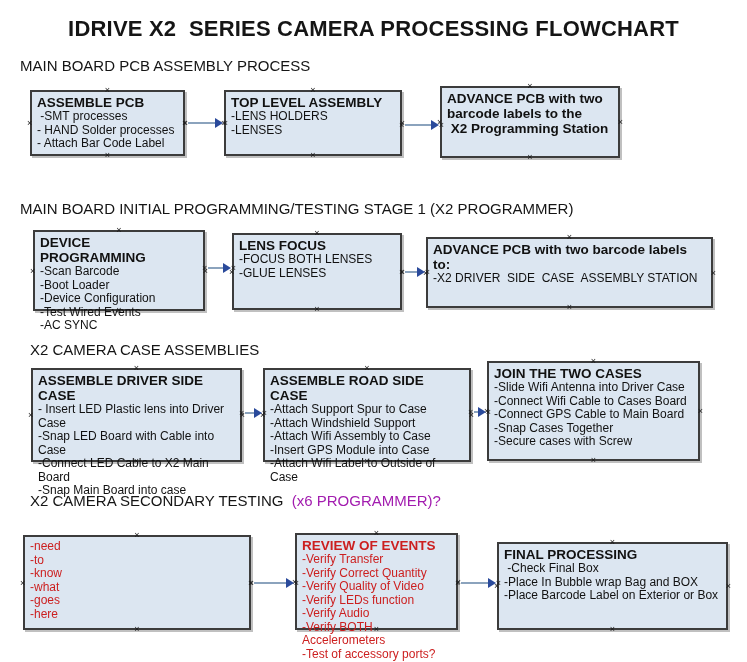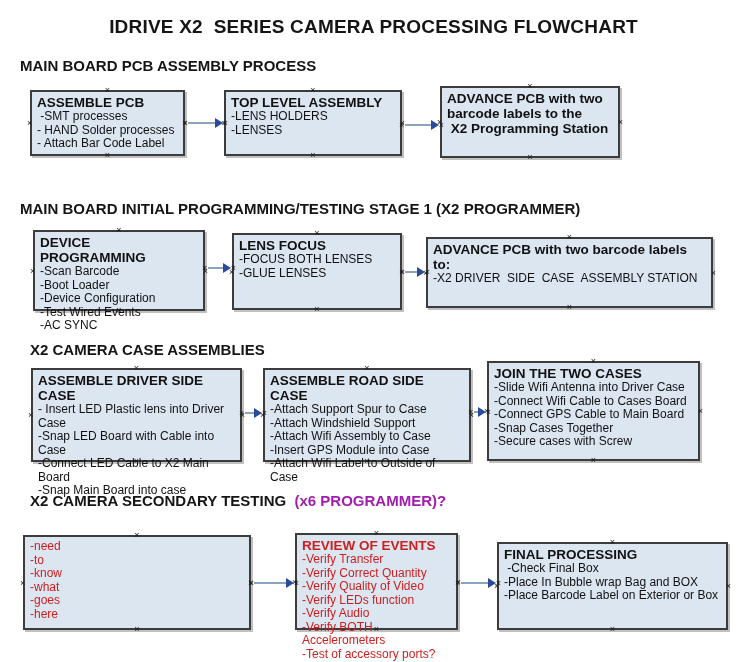--- a/index.html
+++ b/index.html
@@ -3,24 +3,24 @@
 <meta charset="utf-8">
 <title>IDRIVE X2 Flowchart</title>
 <style>
   html,body{margin:0;padding:0;background:#ffffff;}
   .canvas{
     position:relative;width:747px;height:662px;background:#ffffff;overflow:hidden;
     font-family:"Liberation Sans",sans-serif;color:#111;
   }
   .main-title{
     position:absolute;top:16px;left:0;width:100%;text-align:center;
-    font-size:19px;font-weight:bold;letter-spacing:.2px;white-space:pre-wrap;color:#151515;
+    font-size:22px;font-weight:bold;letter-spacing:.2px;white-space:pre-wrap;color:#151515;
   }
   .sec-head{
-    position:absolute;font-size:15px;font-weight:bold;white-space:pre-wrap;color:#151515;
+    position:absolute;font-size:15px;font-weight:normal;white-space:pre-wrap;color:#151515;
   }
   .sec-head .red-part{color:#a21caf;}
   .box{
     position:absolute;background:#dce6f1;border:2px solid #3c3c3c;
     box-shadow:2px 2px 0 rgba(130,130,130,.5);
     padding:3px 5px;box-sizing:border-box;overflow:visible;
   }
   .bt{font-size:13.5px;font-weight:bold;line-height:15px;white-space:pre-wrap;}
   .bi{font-size:12px;line-height:13.5px;white-space:pre-wrap;}
   .box.red .bt,.box.red .bi{color:#cc1f1f;}

